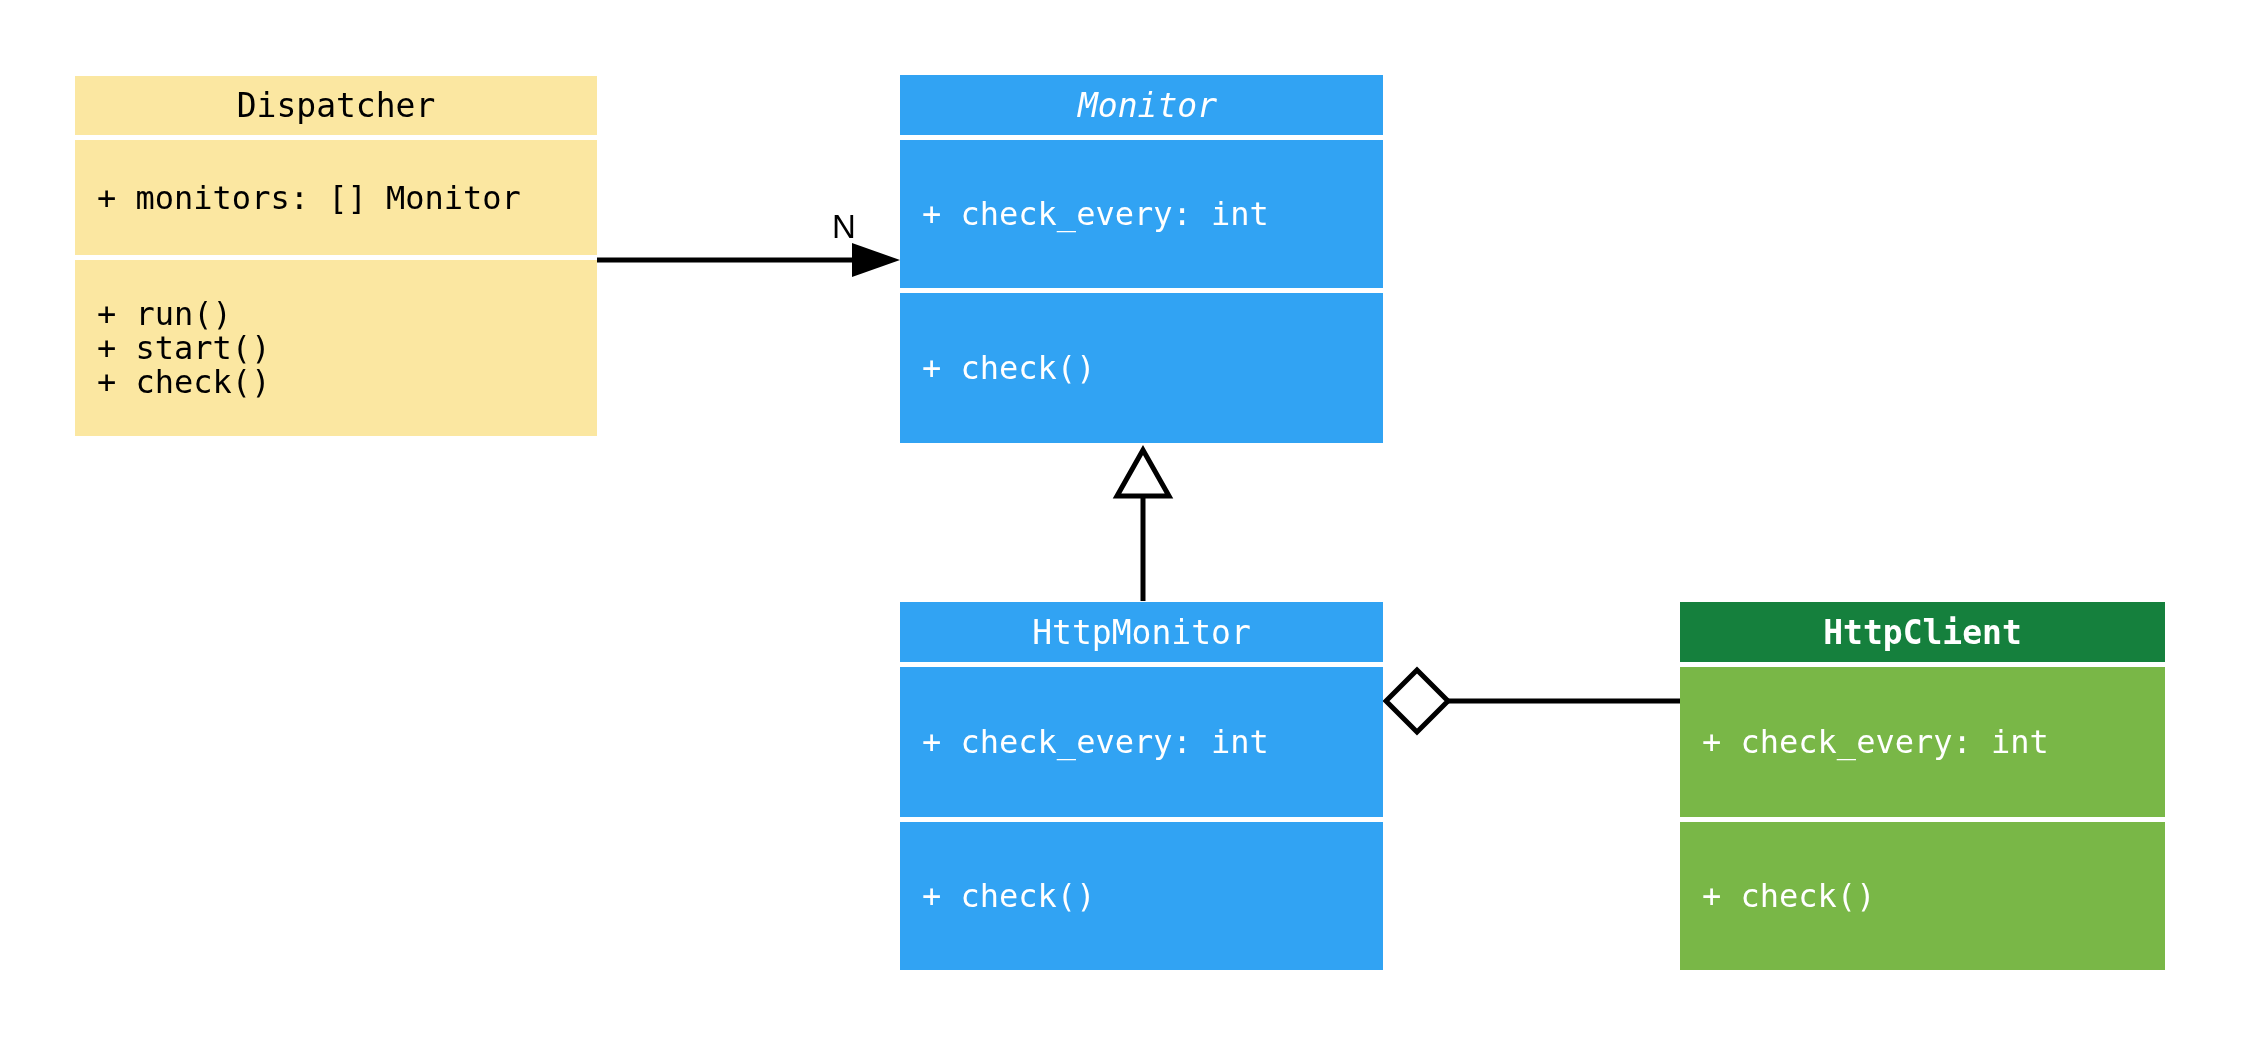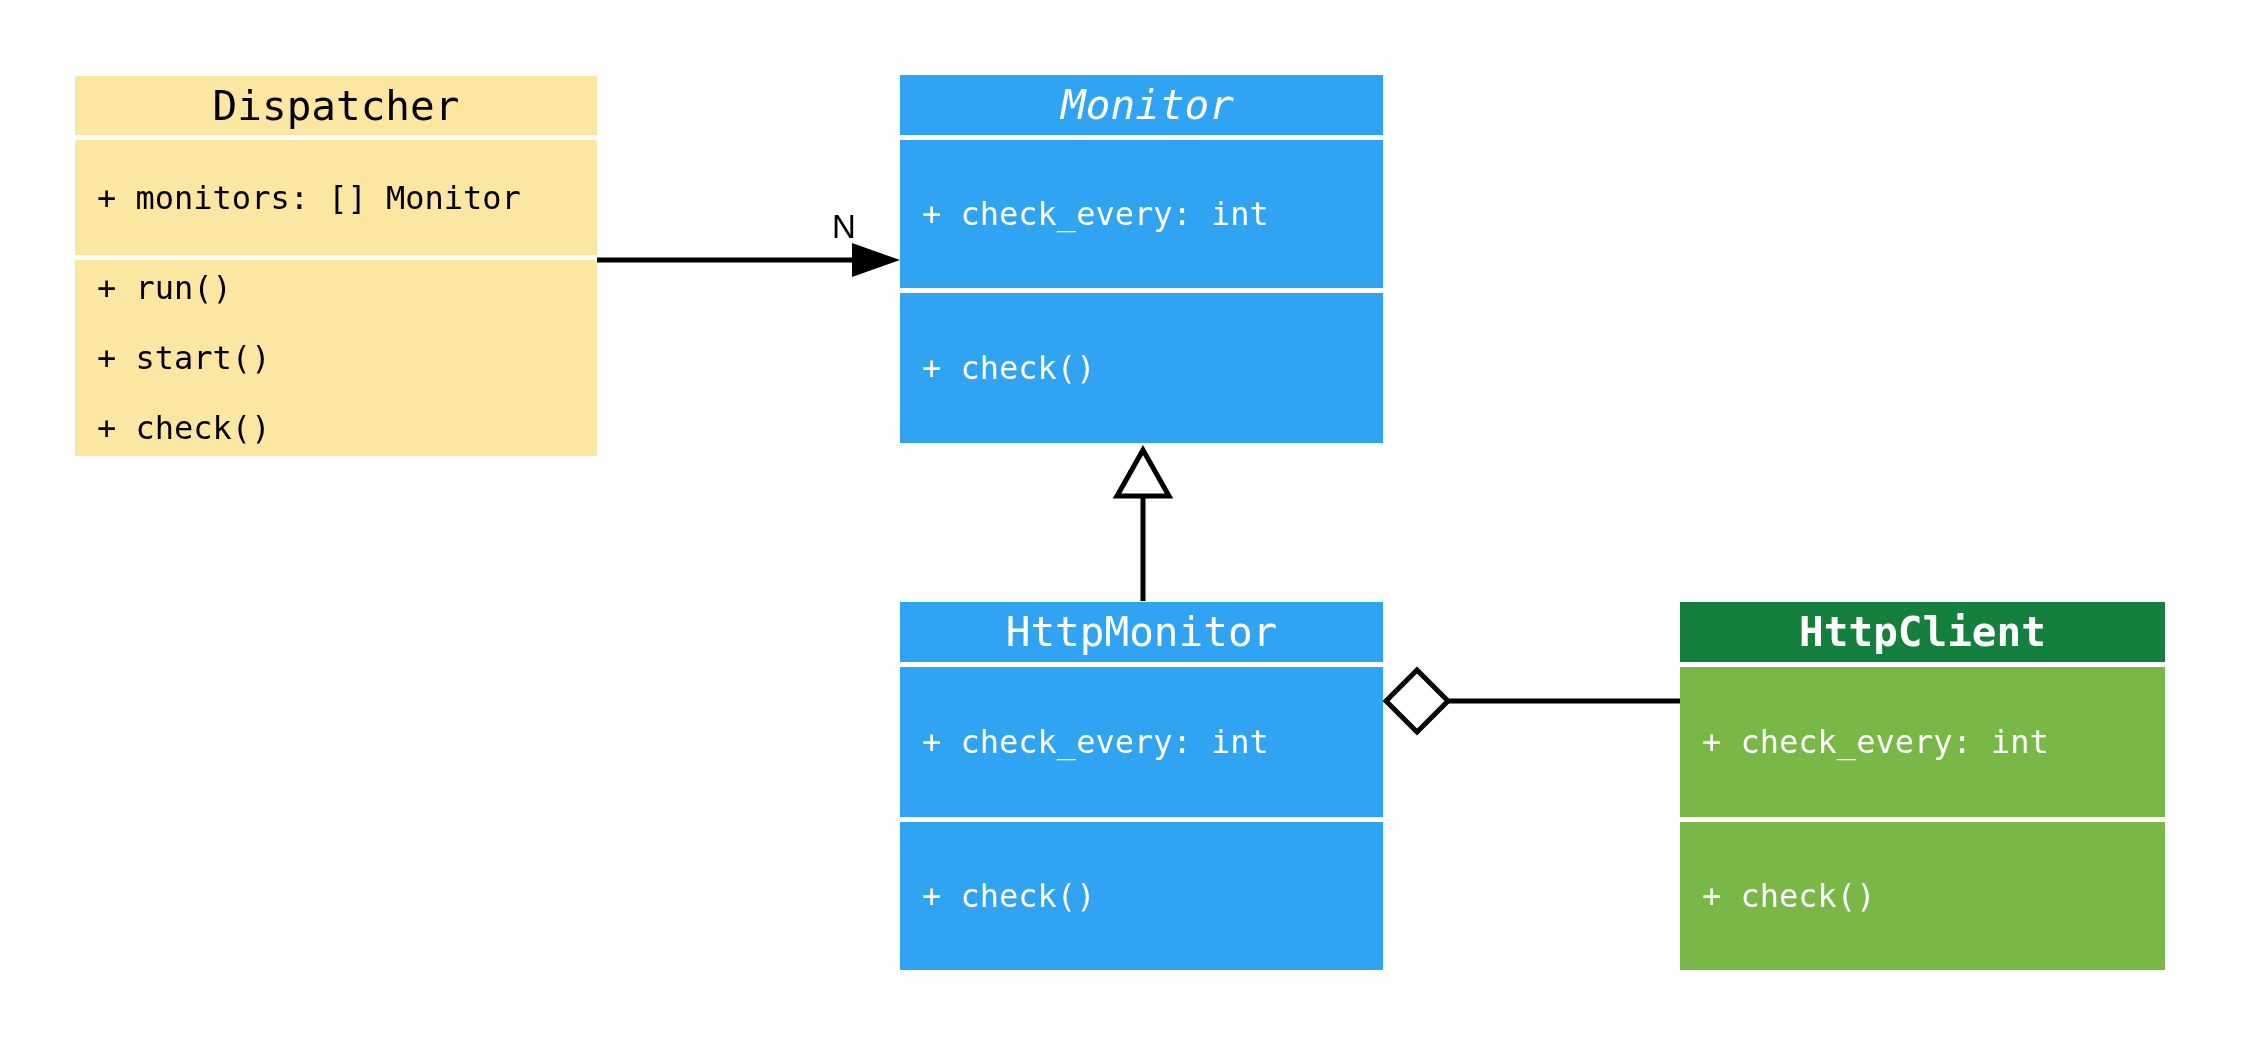--- a/index.html
+++ b/index.html
@@ -31,38 +31,38 @@
     box-sizing: border-box;
     display: flex;
     flex-direction: column;
     justify-content: center;
   }
   .cls-section + .cls-section {
     margin-top: 5px;
   }
   .cls-title {
     align-items: center;
-    font-size: 41px;
+    font-size: 33px;
   }
   .cls-title.abstract {
     font-style: italic;
   }
   .cls-body {
     padding-left: 22px;
     font-size: 32px;
     line-height: 34px;
   }
   .on-light { color: #000000; }
   .on-dark  { color: #FFFFFF; }
 
   
   .box-dispatcher { left: 75px; top: 76px; width: 522px; }
   .box-dispatcher .sec-title { height: 59px; }
   .box-dispatcher .sec-attrs { height: 115px; }
-  .box-dispatcher .sec-methods { height: 196px; gap: 36px; }
+  .box-dispatcher .sec-methods { height: 176px; }
 
   
   .box-monitor { left: 900px; top: 75px; width: 483px; }
   .box-monitor .sec-title { height: 60px; padding-left: 12px; }
   .box-monitor .sec-attrs { height: 148px; }
   .box-monitor .sec-methods { height: 150px; }
 
   
   .box-httpmonitor { left: 900px; top: 602px; width: 483px; }
   .box-httpmonitor .sec-title { height: 60px; }

